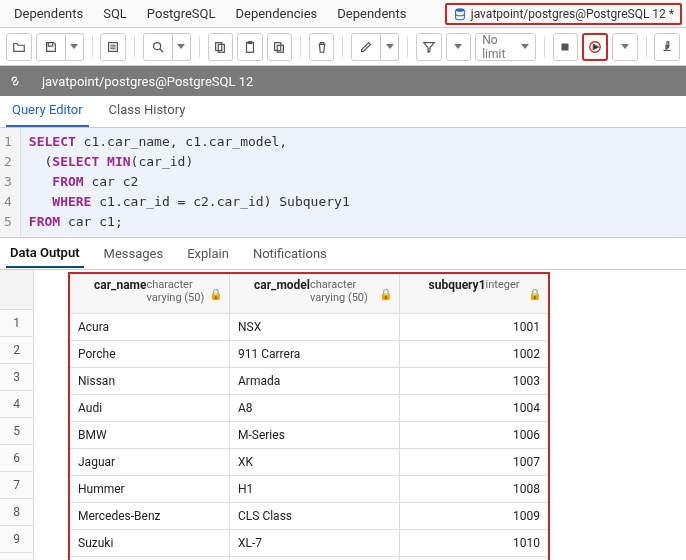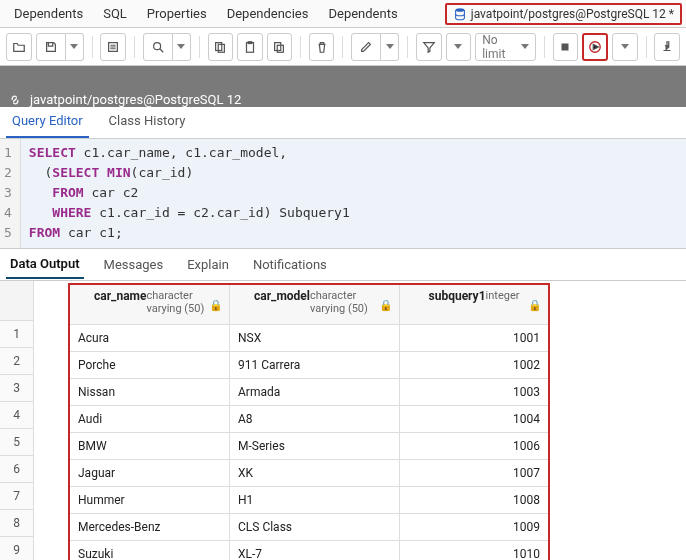--- a/index.html
+++ b/index.html
@@ -64,22 +64,22 @@
 .tsep { width: 1px; height: 22px; background: #ddd; margin: 0 4px; }
 .limit-sel {
   height: 28px; border: 1px solid #ccc; border-radius: 3px;
   padding: 0 6px; display: flex; align-items: center; gap: 6px;
   color: #777; font-size: 12px;
 }
 .run-btn circle { fill: none; stroke: #c62828; stroke-width: 1.5; }
 .run-btn polygon { fill: #222; }
 .run-highlight { border: 2px solid #c62828; }
 .conn-bar {
-  display: flex; align-items: flex-end; gap: 8px;
-  height: 41px; background: #7a7a7a; color: #fff;
+  display: flex; align-items: center; gap: 20px;
+  height: 30px; background: #7a7a7a; color: #fff;
   padding: 0 8px; font-size: 13px;
 }
 .conn-bar svg { width: 14px; height: 14px; stroke: #fff; fill: none; stroke-width: 1.5; }
 .sub-tabs {
   display: flex; height: 32px;
   border-bottom: 1px solid #ccc; padding: 0 6px; gap: 14px;
 }
 .sub-tabs .stab { padding: 6px 6px; cursor: pointer; color: #555; font-size: 13px; }
 .sub-tabs .stab.active { color: #2962c4; border-bottom: 2px solid #2962c4; }
 .editor {
@@ -137,21 +137,21 @@
 .gcell:last-child { border-right:none; }
 .gcell.num { justify-content:flex-end; }
 .chev { width:0;height:0;border-left:4px solid transparent;border-right:4px solid transparent;border-top:5px solid #777;}
 </style>
 </head>
 <body>
 
 <div class="tab-bar">
   <div class="tab">Dependents</div>
   <div class="tab">SQL</div>
-  <div class="tab">Properties</div>
+  <div class="tab">PostgreSQL</div>
   <div class="tab">Dependencies</div>
   <div class="tab">Dependents</div>
   <div class="file-tab">
     <svg viewBox="0 0 16 16">
         <ellipse cx="8" cy="3.5" rx="5" ry="2" fill="#2962c4"></ellipse>
         <path d="M3 3.5v9c0 1.1 2.2 2 5 2s5-.9 5-2v-9" fill="none" stroke="#2962c4" stroke-width="1.2"></path>
         <path d="M3 8c0 1.1 2.2 2 5 2s5-.9 5-2" fill="none" stroke="#2962c4" stroke-width="1.2"></path>
       </svg>
     <span>javatpoint/postgres@PostgreSQL 12 *</span>
   </div>

